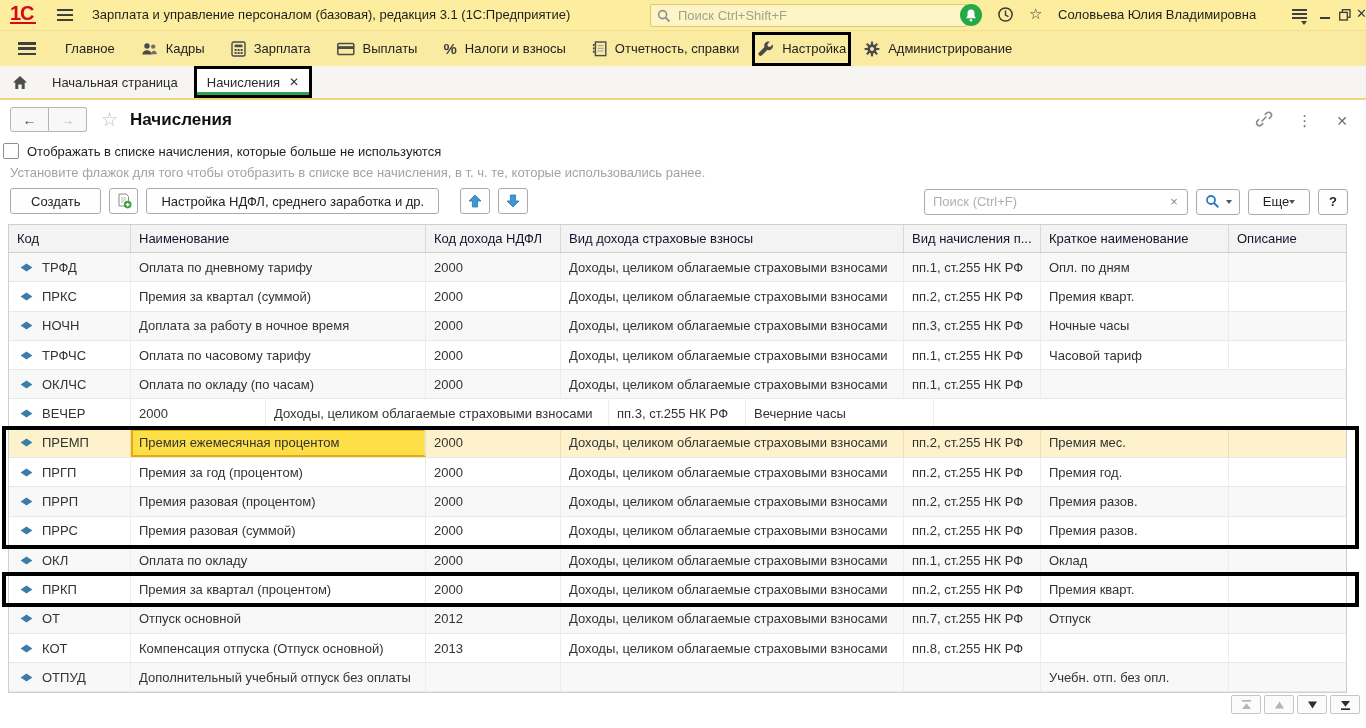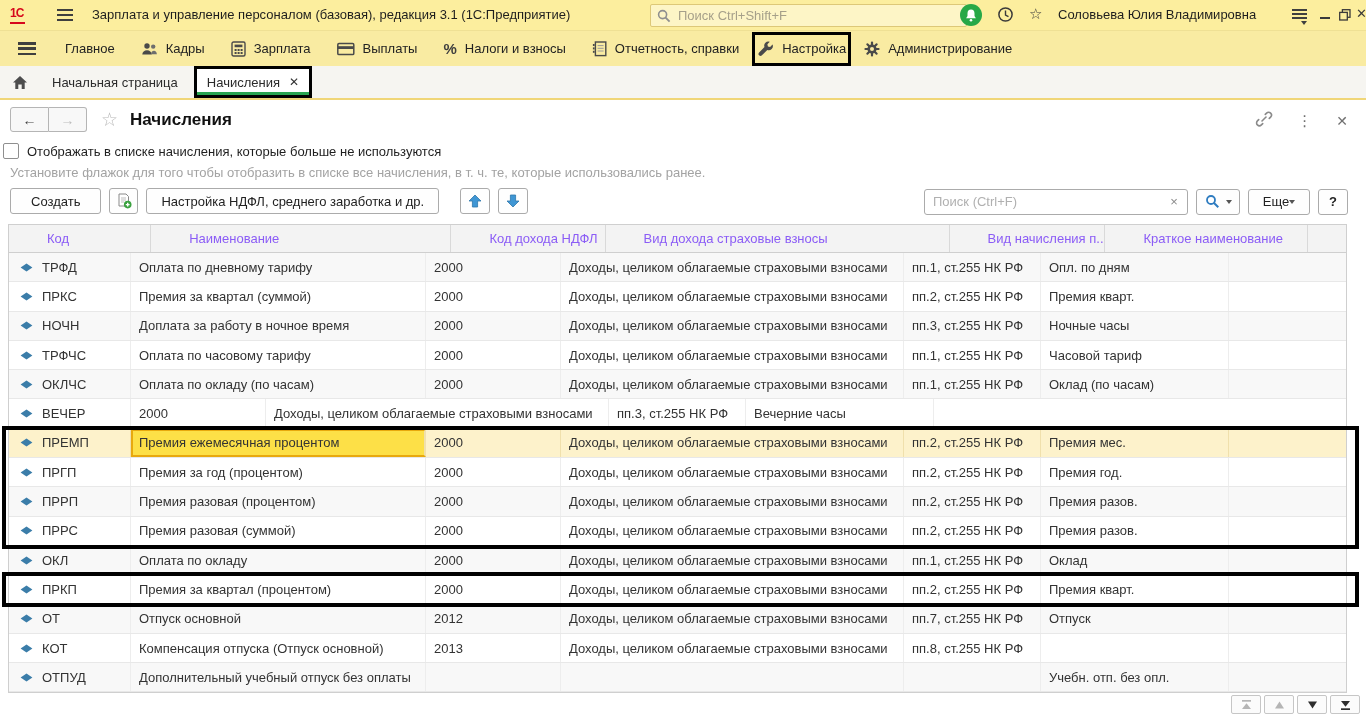--- a/index.html
+++ b/index.html
@@ -3,21 +3,21 @@
 <meta charset="utf-8">
 <style>
   html,body{margin:0;padding:0;}
   body{
     width:1366px;height:728px;position:relative;overflow:hidden;background:#fff;
     font-family:"Liberation Sans","DejaVu Sans",sans-serif;font-size:13px;color:#2b2b2b;
     -webkit-font-smoothing:antialiased;
   }
   
   .titlebar{position:absolute;left:0;top:0;width:1366px;height:30px;background:#fcee9e;}
-  .logo{position:absolute;left:10px;top:4px;color:#d6081c;font-weight:bold;font-size:12px;
+  .logo{position:absolute;left:10px;top:4px;color:#d6081c;font-weight:bold;font-size:20px;
     border-bottom:2px solid #d6081c;padding:0 2px 0 0;line-height:18px;letter-spacing:-1px;}
   .burger{position:absolute;left:57px;top:9px;width:16px;height:12px;display:flex;flex-direction:column;justify-content:space-between;cursor:pointer;}
   .burger span{display:block;height:2px;background:#3f3f3f;}
   .win-title{position:absolute;left:92px;top:7px;color:#1e1e1e;white-space:nowrap;}
   .tb-search{position:absolute;left:650px;top:4px;width:303px;height:21px;background:#fdf5c6;
     border:1px solid #ddc878;border-radius:2px;display:flex;align-items:center;padding:0 6px;gap:5px;}
   .tb-search input{flex:1;border:none;background:transparent;outline:none;font-size:13px;color:#6f6f6f;font-family:inherit;}
   .tb-search input::placeholder{color:#a6a08a;}
   .bell{position:absolute;left:960px;top:4px;width:22px;height:22px;border-radius:50%;background:#27a847;
     display:flex;align-items:center;justify-content:center;cursor:pointer;}
@@ -78,21 +78,21 @@
   .lsearch input{flex:1;border:none;outline:none;background:transparent;padding:0 8px;font-size:13px;font-family:inherit;color:#555;}
   .lsearch input::placeholder{color:#b0b0b0;}
   .clr{width:26px;display:flex;align-items:center;justify-content:center;color:#8a8a8a;font-size:13px;cursor:pointer;}
   .q-btn{width:44px;margin-left:8px;gap:6px;padding:0;}
   .caret{width:0;height:0;border-left:3.5px solid transparent;border-right:3.5px solid transparent;border-top:4.5px solid #555;}
   .more-btn{width:62px;margin-left:8px;padding:0;}
   .help-btn{width:30px;margin-left:8px;padding:0;font-weight:bold;}
   
   .grid{position:absolute;left:8px;top:224px;width:1339px;border:1px solid #cfcfcf;box-sizing:border-box;background:#fff;}
   .thead{display:flex;height:28px;background:#f3f3f3;border-bottom:1px solid #cfcfcf;box-sizing:border-box;}
-  .th{display:flex;align-items:center;padding-left:8px;box-sizing:border-box;color:#8b5cf6;border-right:1px solid #d9d9d9;overflow:hidden;white-space:nowrap;margin-left:30px;}
+  .th{display:flex;align-items:center;padding-left:8px;box-sizing:border-box;color:#0f172a;border-right:1px solid #d9d9d9;overflow:hidden;white-space:nowrap;}
   .tr{display:flex;height:29.3px;border-bottom:1px solid #e8e8e8;box-sizing:border-box;background:#fff;cursor:pointer;}
   .tbody .tr:nth-child(odd){background:#f8f8f8;}
   .td{display:flex;align-items:center;padding-left:8px;box-sizing:border-box;color:#333;border-right:1px solid #ededed;overflow:hidden;white-space:nowrap;height:100%;}
   .c0{width:122px;}.c1{width:295px;}.c2{width:135px;}.c3{width:343px;}.c4{width:137px;}.c5{width:188px;}.c6{flex:1;border-right:none;}
   .code-cell{gap:9px;padding-left:11px;}
   .tbody .tr.sel{background:#fdf2cb;}
   .tbody .tr.sel .td{border-right-color:#f0e0ac;}
   .td.active-cell{border:2px solid #e8a90e;background:#fde047;padding-left:6px;}
   
   .ann{position:absolute;border:4px solid #000;box-sizing:border-box;pointer-events:none;z-index:9;}
@@ -416,21 +416,20 @@
             <svg width="13" height="9">
               <polygon points="6.5,0.5 12.4,4.5 6.5,8.5 0.6,4.5" fill="#3b7da9"></polygon>
             </svg>
           </span>
           <span>ОКЛЧС</span>
         </div>
         <div class="td c1">Оплата по окладу (по часам)</div>
         <div class="td c2">2000</div>
         <div class="td c3">Доходы, целиком облагаемые страховыми взносами</div>
         <div class="td c4">пп.1, ст.255 НК РФ</div>
-        <div class="td c5">Оклад (по часам)</div>
         <div class="td c6"></div>
       </div>
       <div class="tr">
         <div class="td c0 code-cell">
           <span style="display: flex;">
             <svg width="13" height="9">
               <polygon points="6.5,0.5 12.4,4.5 6.5,8.5 0.6,4.5" fill="#3b7da9"></polygon>
             </svg>
           </span>
           <span>ВЕЧЕР</span>

